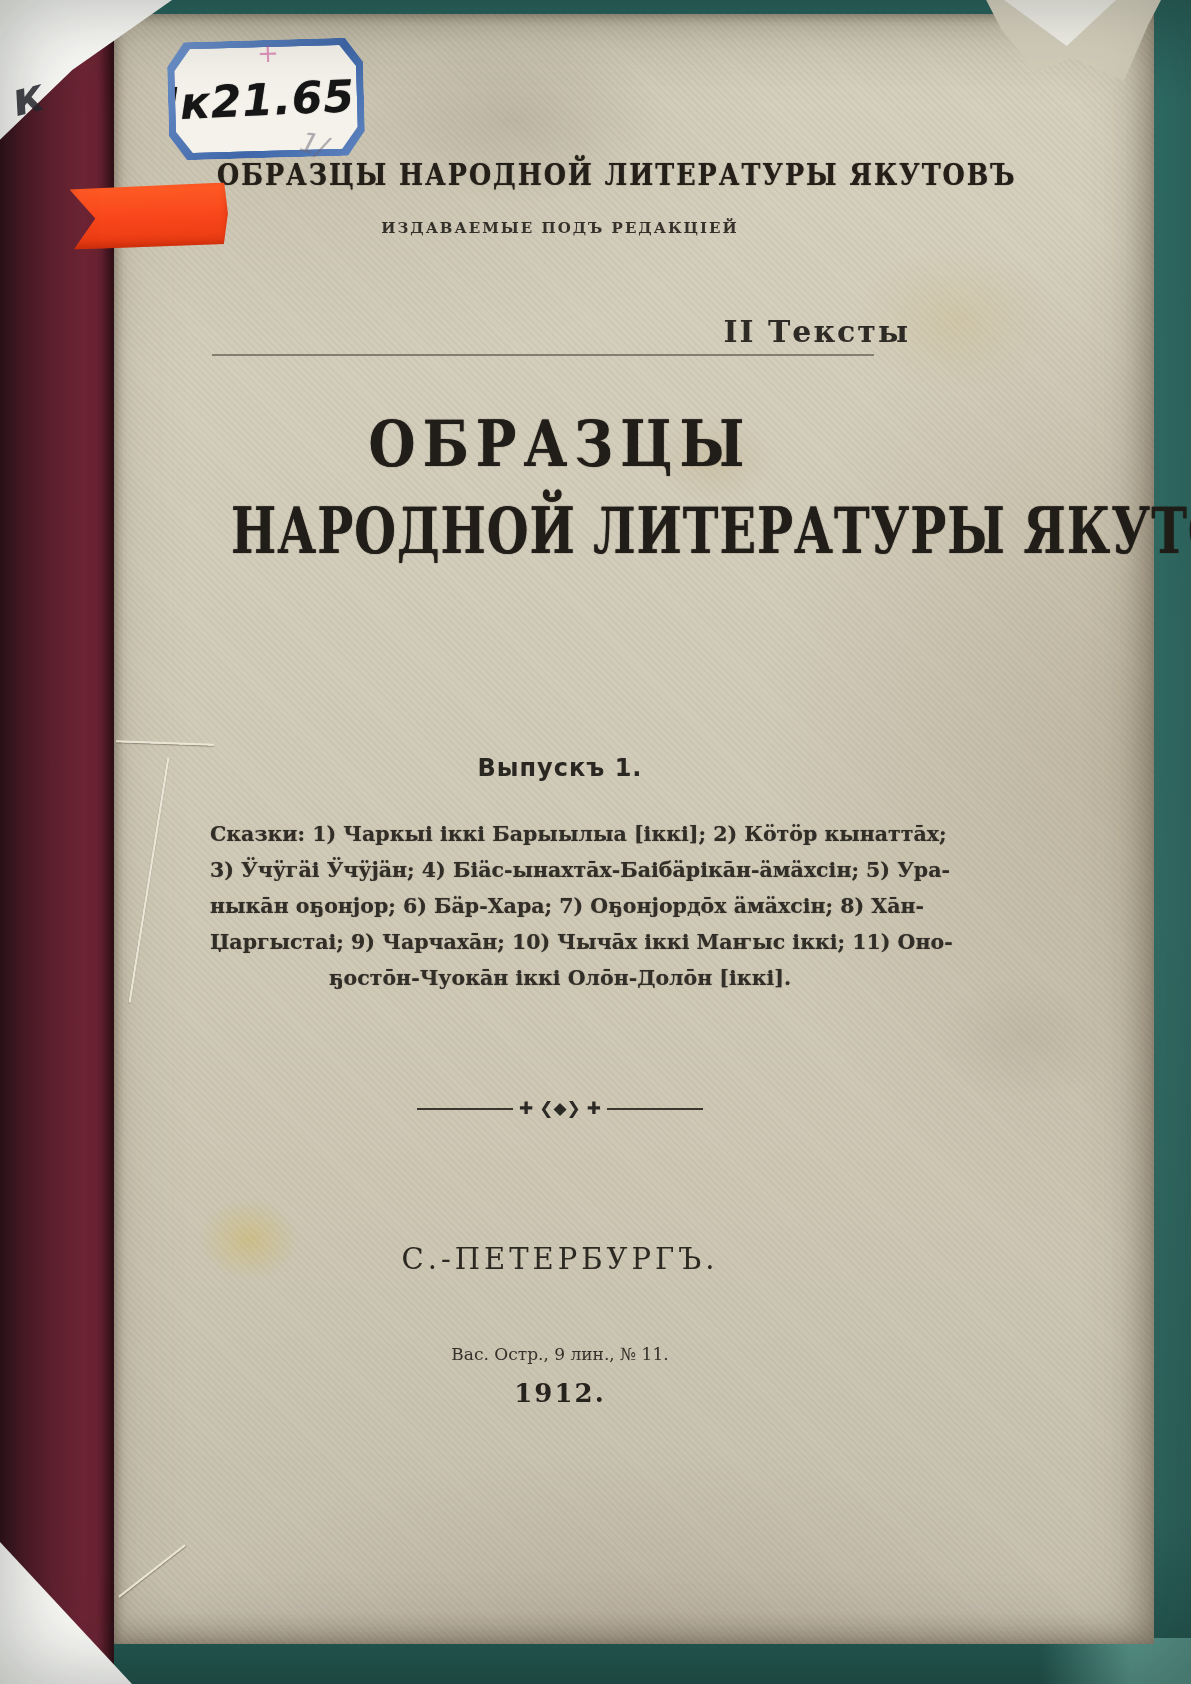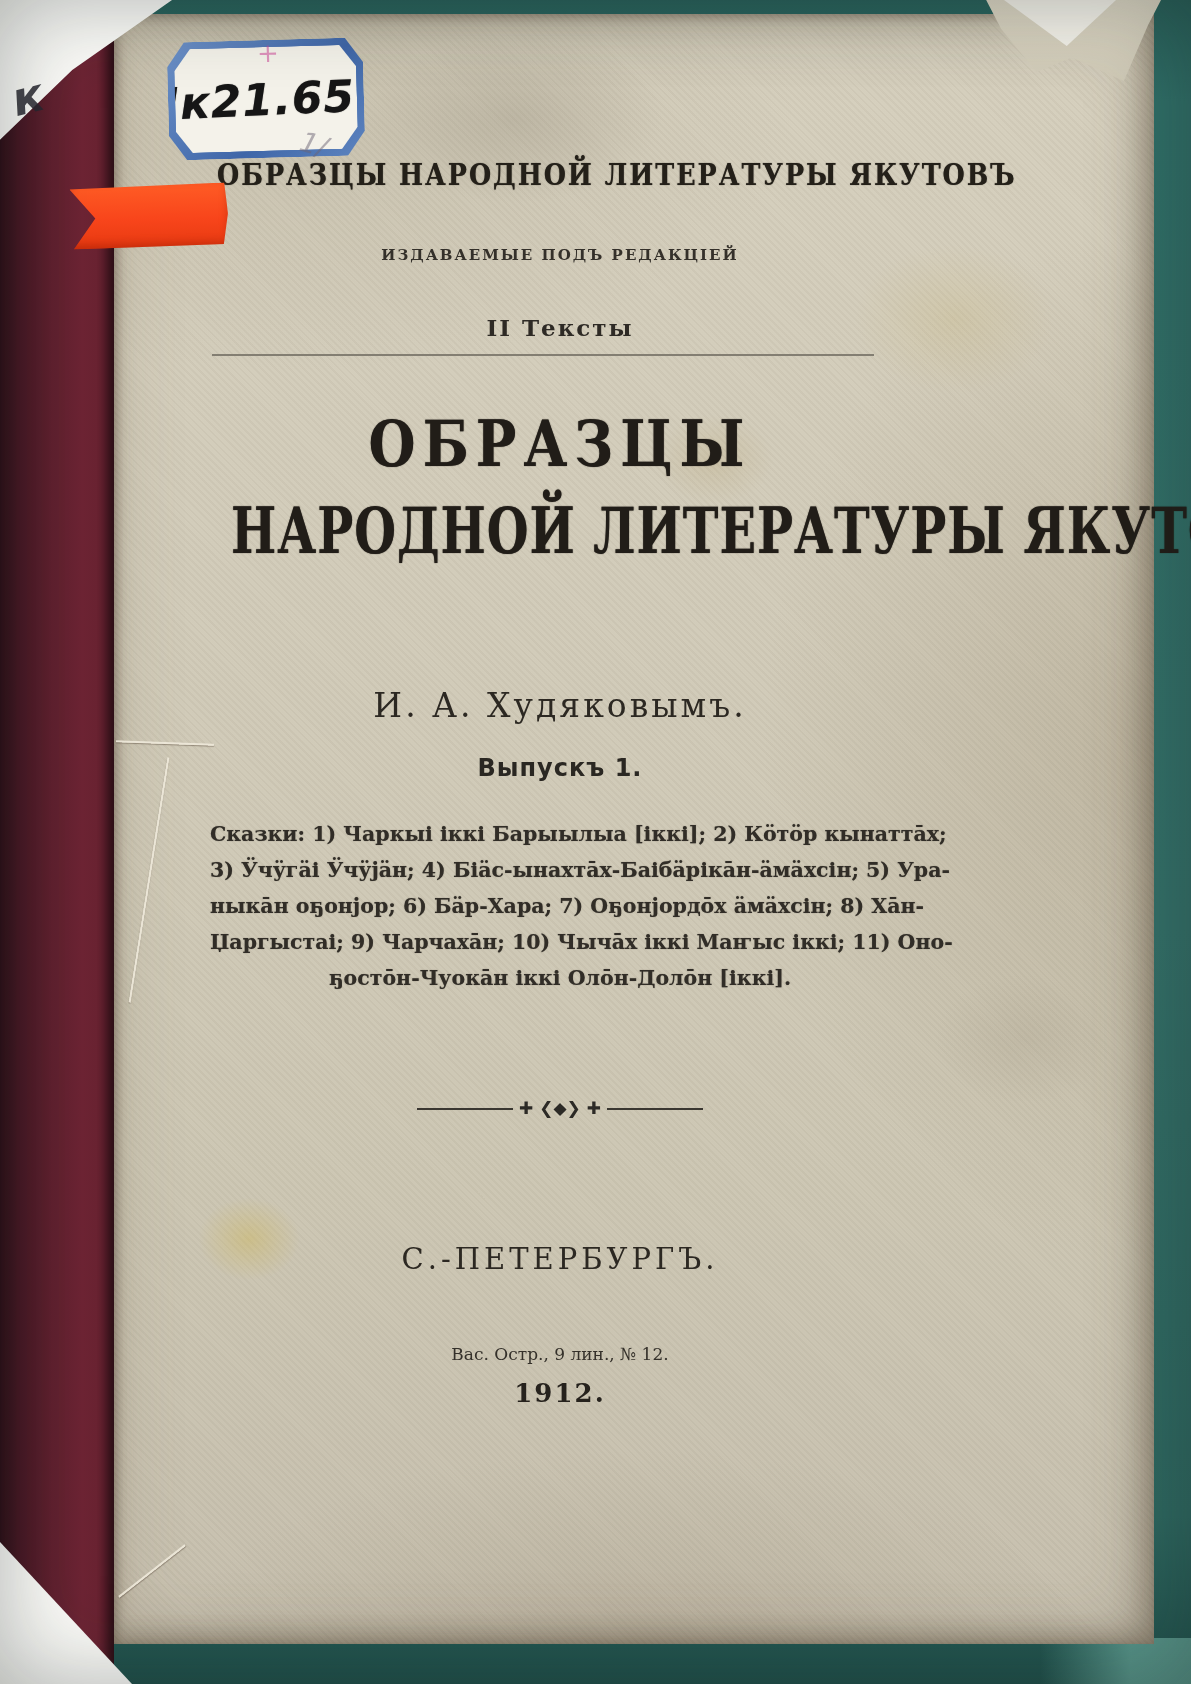--- a/index.html
+++ b/index.html
@@ -108,23 +108,23 @@
   
   .print-area{
     position:absolute;left:96px;top:0;width:700px;height:100%;
     text-align:center;color:#2b2723;
   }
   .tb{position:absolute;left:0;right:0;white-space:nowrap;}
   .series-title{
     top:146px;font-size:26px;font-weight:700;letter-spacing:2px;
     transform:scale(.98,1.14);color:#242019;text-shadow:0 0 1px rgba(30,25,20,.7);
   }
-  .series-subtitle{top:232px;font-size:15px;font-weight:700;letter-spacing:2px;color:#34302a;}
+  .series-subtitle{top:205px;font-size:15px;font-weight:700;letter-spacing:2px;color:#34302a;}
   .series-editor{top:248px;font-size:33px;letter-spacing:5px;color:#38342e;}
-  .series-part{top:300px;font-size:23px;font-weight:700;letter-spacing:2px;color:#2e2a25;}
+  .series-part{top:300px;font-size:30px;font-weight:700;letter-spacing:2px;color:#2e2a25;text-align:right;}
   .rule{position:absolute;top:340px;left:2px;width:662px;height:2px;background:#837e72;}
   .main-title-1{
     top:398px;font-size:54px;font-weight:700;letter-spacing:7px;
     transform:scale(1,1.16);color:#211d18;text-shadow:0 0 1px rgba(25,20,15,.8);
   }
   .main-title-2{
     top:486px;font-size:51px;font-weight:700;letter-spacing:1px;
     transform:scale(.94,1.26);color:#211d18;text-shadow:0 0 1px rgba(25,20,15,.8);
   }
   .collected{top:590px;font-size:16px;font-weight:700;letter-spacing:4px;color:#45403a;}
@@ -179,41 +179,40 @@
   <div class="crack crack-b"></div>
 
   <div class="print-area">
     <div class="tb series-title">ОБРАЗЦЫ НАРОДНОЙ ЛИТЕРАТУРЫ ЯКУТОВЪ</div>
     <div class="tb series-subtitle">ИЗДАВАЕМЫЕ ПОДЪ РЕДАКЦІЕЙ</div>
     <div class="tb series-part">II Тексты</div>
     <div class="rule"></div>
 
     <div class="tb main-title-1">ОБРАЗЦЫ</div>
     <div class="tb main-title-2">НАРОДНОЙ ЛИТЕРАТУРЫ ЯКУТОВЪ</div>
-    <div class="tb collector">И. А. Худяковымъ.</div>
     <div class="tb issue">Выпускъ 1.</div>
 
     <div class="tb contents">
       <div class="line">Сказки: 1) Чаркыі іккі Барыылыа [іккі]; 2) Кöтöр кынаттāх;</div>
       <div class="line">3) Ӱчӱгäі Ӱчӱjäн; 4) Біäс-ынахтāх-Баібäрікāн-äмäхсін; 5) Ура-</div>
       <div class="line">ныкāн оҕонjор; 6) Бäр-Хара; 7) Оҕонjордōх äмäхсін; 8) Хāн-</div>
       <div class="line">Џаргыстаі; 9) Чарчахāн; 10) Чычāх іккі Маҥыс іккі; 11) Оно-</div>
       <div class="line">ҕостōн-Чуокāн іккі Олōн-Долōн [іккі].</div>
     </div>
 
     <div class="tb ornament">
       <span class="orn-line"></span>
       <span class="orn-glyph">✚</span>
       <span class="orn-glyph">❮◆❯</span>
       <span class="orn-glyph">✚</span>
       <span class="orn-line"></span>
     </div>
 
     <div class="tb imprint-city">С.-ПЕТЕРБУРГЪ.</div>
-    <div class="tb imprint-address">Вас. Остр., 9 лин., № 12.</div>
+    <div class="tb imprint-address">Вас. Остр., 9 лин., № 11.</div>
     <div class="tb imprint-year">1912.</div>
   </div>
 </div>
 
 <div class="tear-beige"></div>
 <div class="tear-white"></div>
 
 <div class="corner-tl"></div>
 <div class="corner-bl"></div>
 

